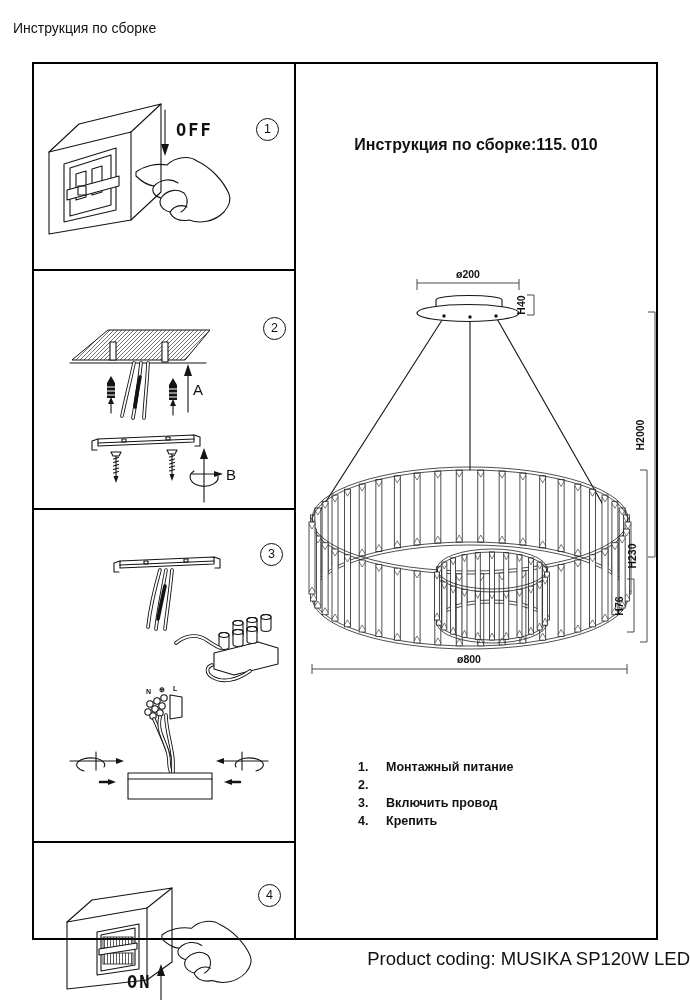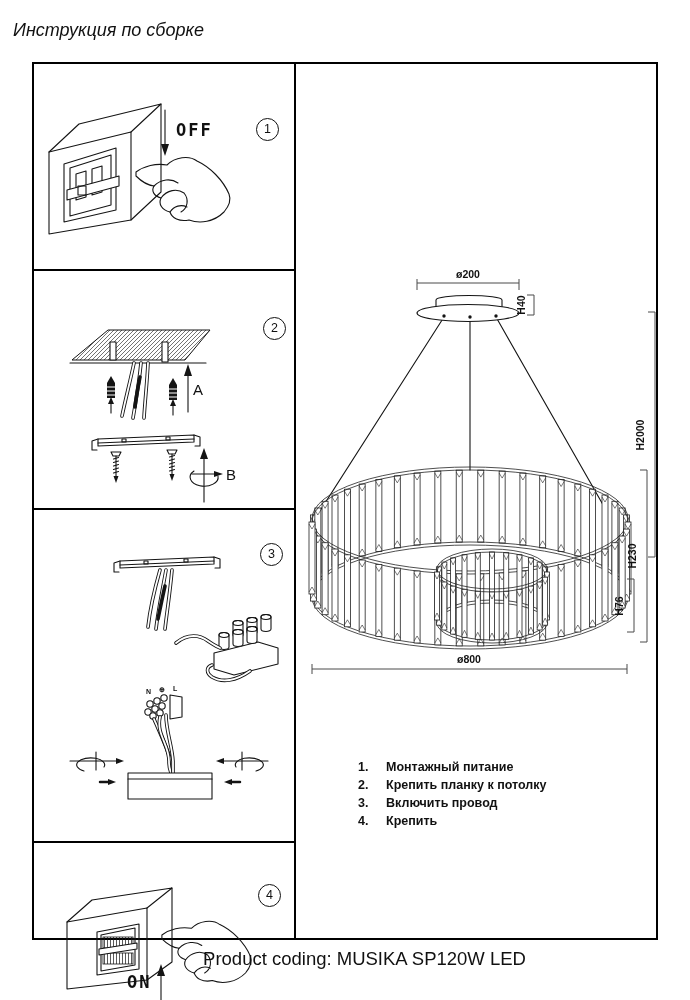--- a/index.html
+++ b/index.html
@@ -1,30 +1,30 @@
 <!DOCTYPE html>
 <html><head>
 <meta charset="utf-8">
 <style>
   html,body{margin:0;padding:0;background:#fff;}
   body{width:690px;height:1000px;position:relative;font-family:"Liberation Sans",sans-serif;color:#111;}
-  .page-title{position:absolute;left:13px;top:20px;font-size:18px;font-style:italic;}
+  .page-title{position:absolute;left:13px;top:20px;font-size:14px;}
   .frame{position:absolute;left:32px;top:62px;width:626px;height:878px;border:2px solid #000;box-sizing:border-box;display:flex;}
   .left-col{width:262px;border-right:2px solid #000;box-sizing:border-box;display:flex;flex-direction:column;gap:31px;}
   .panel{position:relative;box-sizing:border-box;border-bottom:2px solid #000;}
   .p1{height:207px}.p2{height:208px}.p3{height:303px}.p4{height:156px;border-bottom:none}
   .panel svg{display:block}
   .right-col{position:relative;flex:1;}
   .diagram-title{position:absolute;top:72px;left:0;right:0;text-align:center;font-weight:bold;font-size:16px;}
   .chandelier{position:absolute;left:0;top:0;}
   .steps{position:absolute;left:62px;top:694px;font-size:12.5px;font-weight:bold;line-height:18px;}
   .step{display:flex;}
   .step .n{width:28px;}
   .badge{position:absolute;width:21px;height:21px;border:1.4px solid #111;border-radius:50%;text-align:center;line-height:20px;font-size:12.5px;background:#fff;}
-  .footer{position:absolute;left:0;right:0;top:948px;text-align:center;font-size:18.5px;padding-left:39px;}
+  .footer{position:absolute;left:0;right:0;top:948px;text-align:right;font-size:18.5px;padding-left:39px;}
   svg .ln{fill:none;stroke:#141414;stroke-width:1.1;stroke-linejoin:round;stroke-linecap:round;}
   svg .fw{fill:#fff;stroke:#141414;stroke-width:1.1;stroke-linejoin:round;}
   svg .fb{fill:#141414;stroke:none;}
   svg .wo{fill:none;stroke:#141414;stroke-width:3.6;stroke-linecap:round;}
   svg .wi{fill:none;stroke:#fff;stroke-width:1.8;stroke-linecap:round;}
   svg .dim{stroke:#4a4a4a;stroke-width:1;fill:none;}
   svg text{font-family:"Liberation Sans",sans-serif;}
   .dim-t{font-size:10.5px;font-weight:bold;fill:#111;}
   .lbl{font-size:15px;fill:#111;}
   .stencil{font-family:"DejaVu Sans Mono",monospace;font-weight:bold;font-size:17px;fill:#111;letter-spacing:2px;}
@@ -243,20 +243,21 @@
           <g transform="translate(126,42) scale(0.95)">
             <path class="ln" d="M2,20 C10,14 22,11 33,13 C41,5 55,3 63,9 C76,15 89,28 95,42 C97,47 95,54 90,60 C80,70 66,72 55,68 C45,70 38,66 36,60 C28,58 24,52 27,46 C20,44 17,39 20,34 C12,33 6,28 2,24 Z"></path>
             <path class="ln" d="M27,46 C33,38 43,36 50,41 M20,34 C27,27 37,26 44,31 M50,41 C55,47 54,56 47,60 M36,60 C40,54 47,52 53,55"></path>
           </g>
         </svg>
         <span class="badge" style="left:224px;top:10px;">4</span>
       </section>
     </div>
 
     <div class="right-col">
+      <div class="diagram-title">Инструкция по сборке:115. 010</div>
 
       <svg class="chandelier" width="362" height="874" viewBox="0 0 362 874">
 
         <g class="ln" stroke-width="0.9">
           <line x1="148" y1="253" x2="22" y2="450"></line>
           <line x1="174" y1="255" x2="174" y2="406"></line>
           <line x1="200" y1="253" x2="310" y2="446"></line>
         </g>
 
         <g>
@@ -528,21 +529,20 @@
         <text class="dim-t" x="173" y="599" text-anchor="middle">ø800</text>
       </svg>
 
       <div class="steps">
         <div class="step">
             <span class="n">1.</span>
             <span>Монтажный питание</span>
           </div>
         <div class="step">
             <span class="n">2.</span>
-            <span>Крепить планку к потолку</span>
           </div>
         <div class="step">
             <span class="n">3.</span>
             <span>Включить провод</span>
           </div>
         <div class="step">
             <span class="n">4.</span>
             <span>Крепить</span>
           </div>
       </div>

